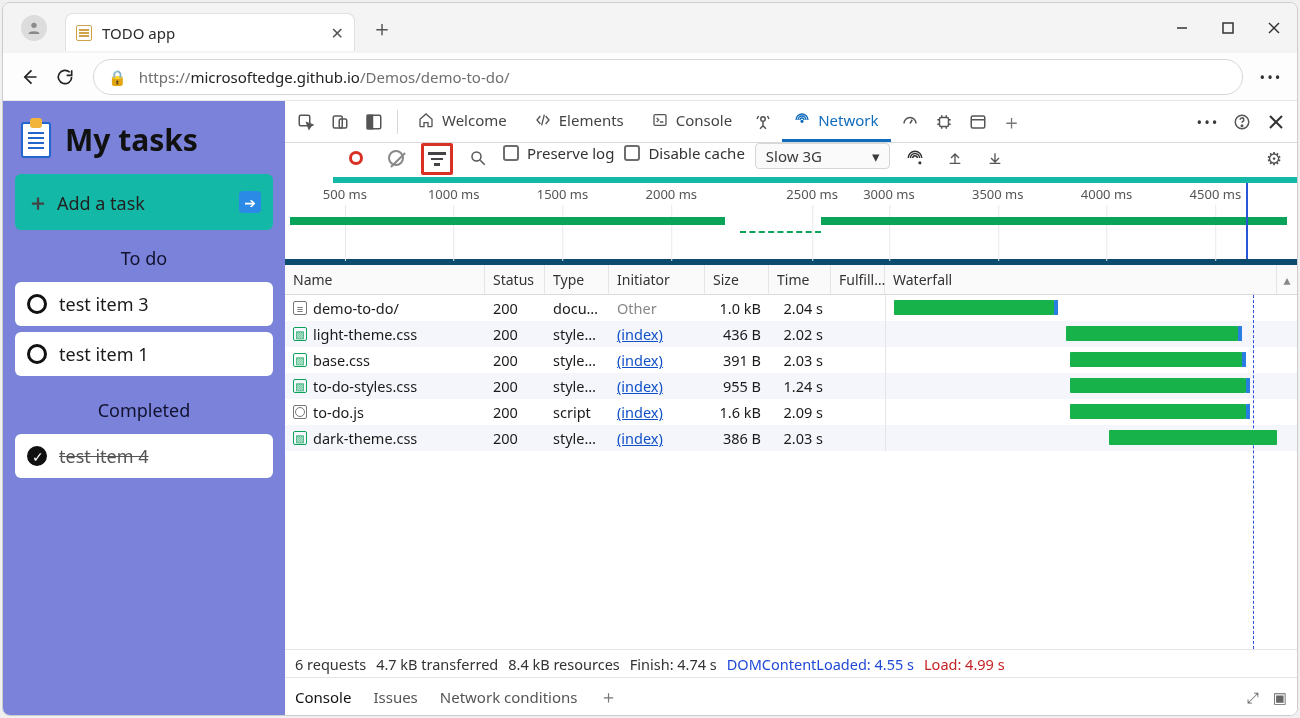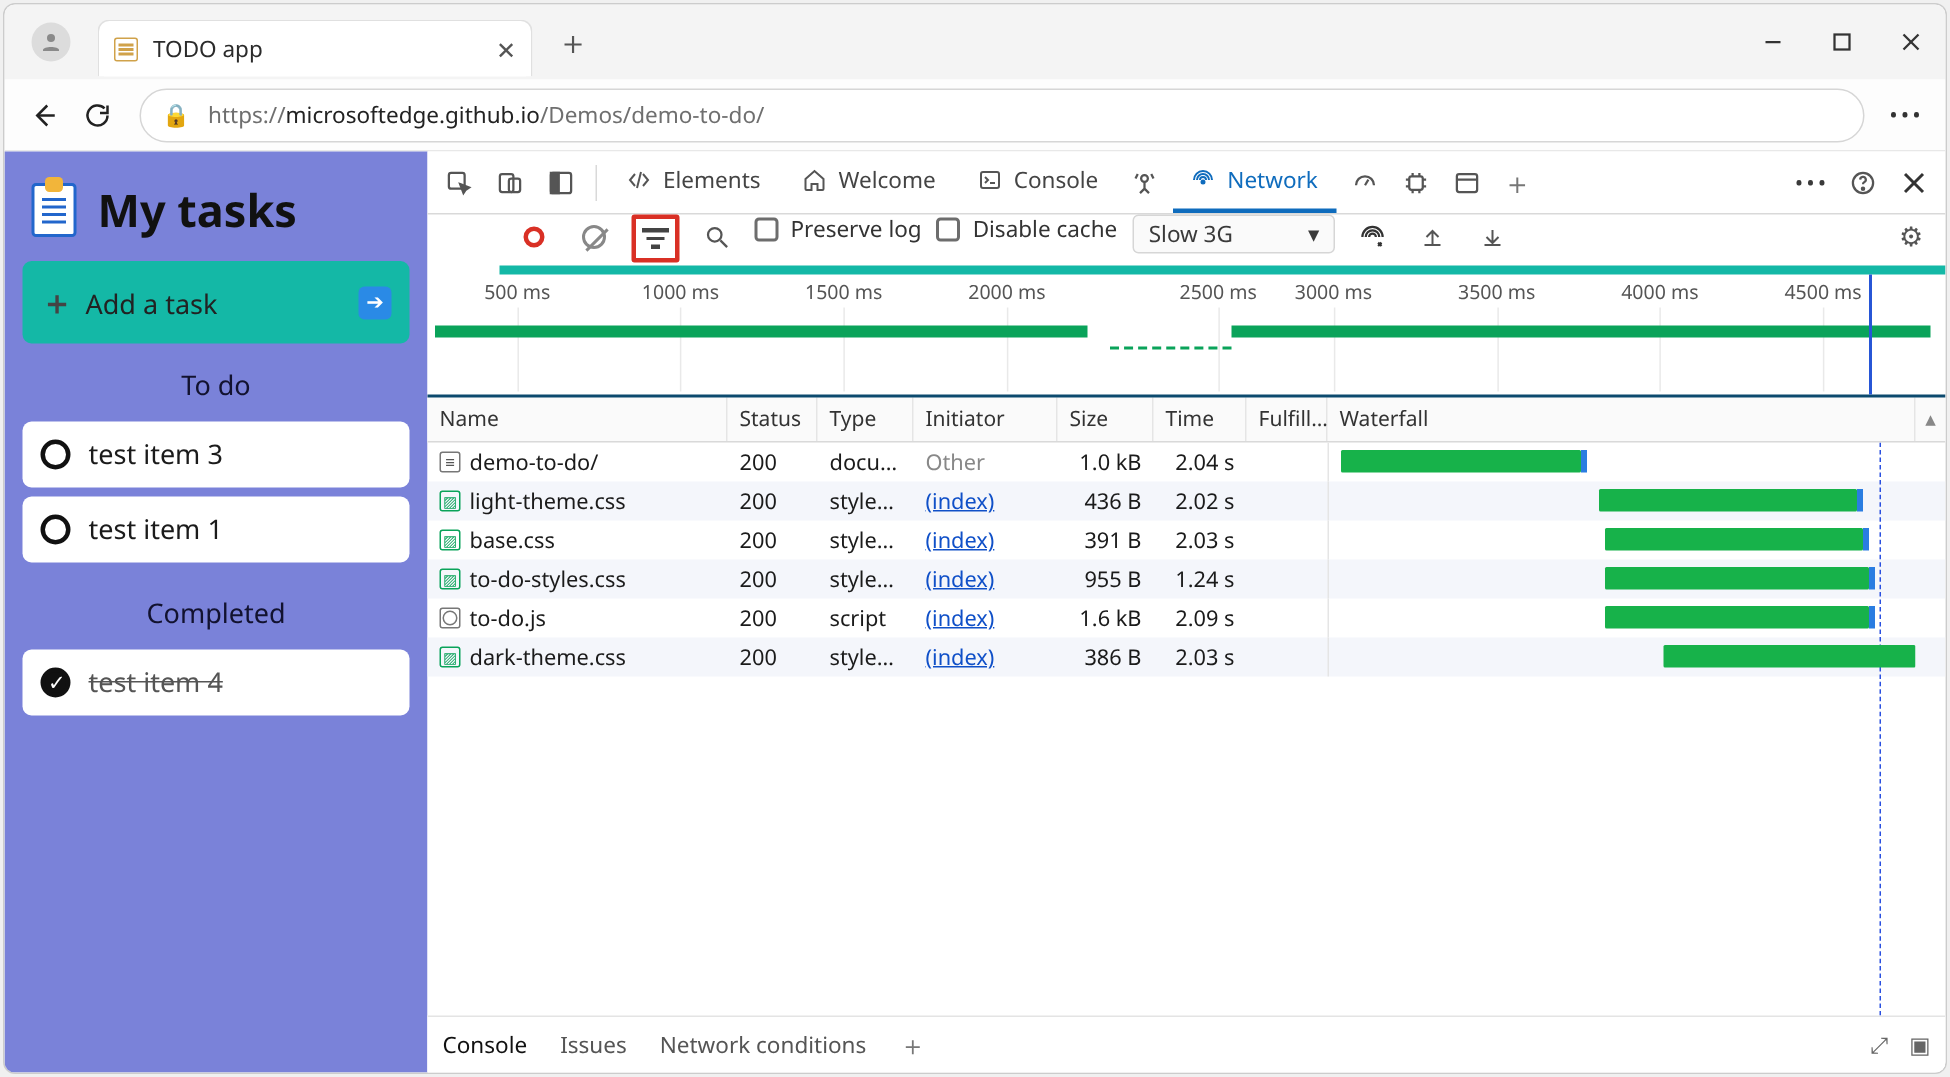--- a/index.html
+++ b/index.html
@@ -119,21 +119,21 @@
   .filter-lines span:nth-child(1){width:18px;} .filter-lines span:nth-child(2){width:12px;} .filter-lines span:nth-child(3){width:6px;}
   .chk { width:16px; height:16px; border:2px solid #6d6d6d; border-radius:3px;}
   .lbl { color:#333;}
   .throttle {
     display:flex; align-items:center; gap:50px; padding:2px 10px; border:1px solid #d6d6d6; border-radius:4px; background:#fafafa;
   }
   .dt-toolbar .spacer{flex:1;}
   .gear { color:#555; font-size:18px;}
   
   .timeline {
-    height:82px; border-bottom:2px solid #0c4a6e; position:relative; font-size:13px; color:#555;
+    height:82px; border-bottom:6px solid #0c4a6e; position:relative; font-size:13px; color:#555;
   }
   .timeline .ticks{ position:absolute; left:0; right:0; top:0; height:24px;}
   .timeline .tick{ position:absolute; top:2px; transform:translateX(-50%); white-space:nowrap;}
   .timeline .tick::after{content:""; position:absolute; left:50%; top:20px; width:1px; height:56px; background:#e9e9e9;}
   .tl-bar{ position:absolute; top:34px; height:8px; background:#0aa35a;}
   .tl-bar2{ position:absolute; top:34px; height:8px; background:#0aa35a;}
   .tl-cursor{position:absolute; top:0; bottom:0; width:2px; background:#2756d6;}
   .tl-dash{position:absolute; top:48px; height:3px; border-top:2px dashed #0aa35a;}
   
   .req-table { flex:1; display:flex; flex-direction:column; min-height:0;}
@@ -288,29 +288,29 @@
           </div>
         <div class="dt-ibtn">
             <svg width="18" height="18" viewBox="0 0 24 24" fill="none" stroke="#555" stroke-width="2">
               <rect x="3" y="3" width="18" height="18" rx="2"></rect>
               <rect x="3" y="3" width="7" height="18" fill="#555"></rect>
             </svg>
           </div>
         <div class="vsep"></div>
         <div class="dt-tab">
             <svg viewBox="0 0 24 24" fill="none" stroke="#555" stroke-width="2">
-              <path d="M8 6l-5 6 5 6M16 6l5 6-5 6M14 4l-4 16"></path>
-            </svg>
-            <span>Elements</span>
+              <path d="M3 11l9-8 9 8v10a1 1 0 0 1-1 1h-5v-6h-6v6H4a1 1 0 0 1-1-1z"></path>
+            </svg>
+            <span>Welcome</span>
           </div>
         <div class="dt-tab">
             <svg viewBox="0 0 24 24" fill="none" stroke="#555" stroke-width="2">
-              <path d="M3 11l9-8 9 8v10a1 1 0 0 1-1 1h-5v-6h-6v6H4a1 1 0 0 1-1-1z"></path>
-            </svg>
-            <span>Welcome</span>
+              <path d="M8 6l-5 6 5 6M16 6l5 6-5 6M14 4l-4 16"></path>
+            </svg>
+            <span>Elements</span>
           </div>
         <div class="dt-tab">
             <svg viewBox="0 0 24 24" fill="none" stroke="#555" stroke-width="2">
               <rect x="3" y="4" width="18" height="16" rx="2"></rect>
               <path d="M7 9l3 3-3 3M12 15h5"></path>
             </svg>
             <span>Console</span>
           </div>
         <div class="dt-ibtn">
             <svg width="18" height="18" viewBox="0 0 24 24" fill="none" stroke="#555" stroke-width="2">
@@ -545,20 +545,28 @@
               <div></div>
               <div class="wf-cell">
        <div class="wf-bar" style="left:57%;width:43%"></div>
 
      </div>
               <div></div>
             </div>
           </div>
       </div>
 
+      <div class="statusbar">
+        <span>6 requests</span>
+        <span>4.7 kB transferred</span>
+        <span>8.4 kB resources</span>
+        <span>Finish: 4.74 s</span>
+        <span class="dcl">DOMContentLoaded: 4.55 s</span>
+        <span class="load">Load: 4.99 s</span>
+      </div>
 
       <div class="drawer">
         <span class="dtab active">Console</span>
         <span class="dtab">Issues</span>
         <span class="dtab">Network conditions</span>
         <span style="font-size:18px;color:#777">＋</span>
         <div class="right">
           <span>⤢</span>
           <span>▣</span>
         </div>

